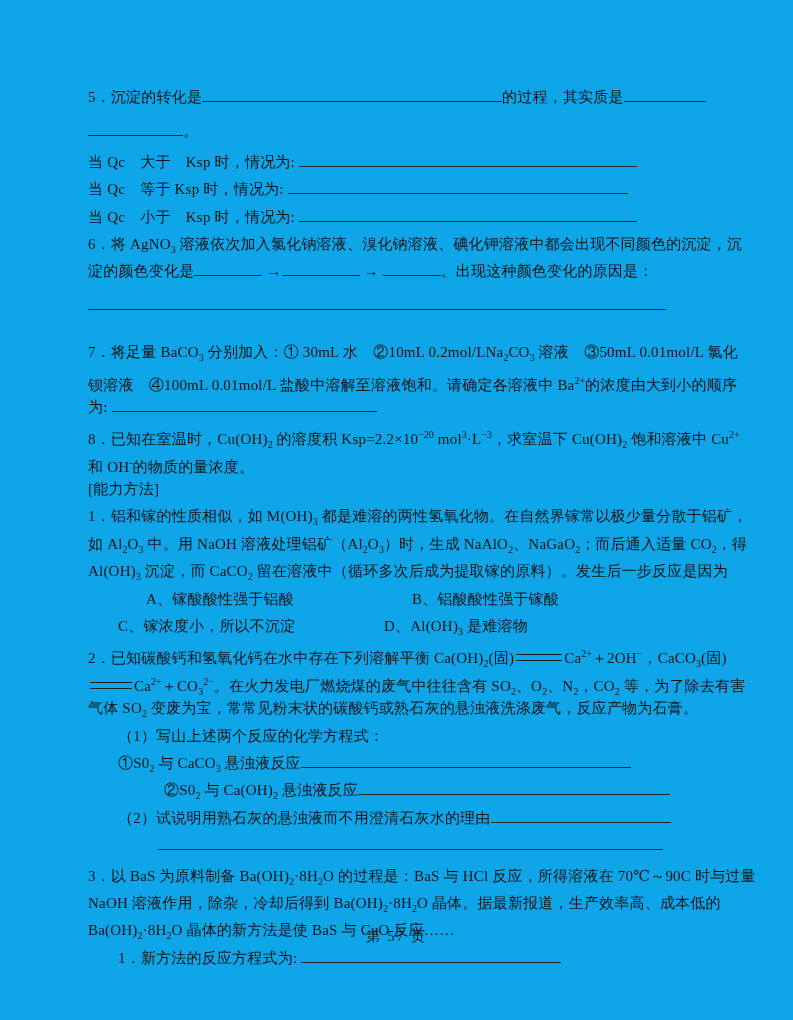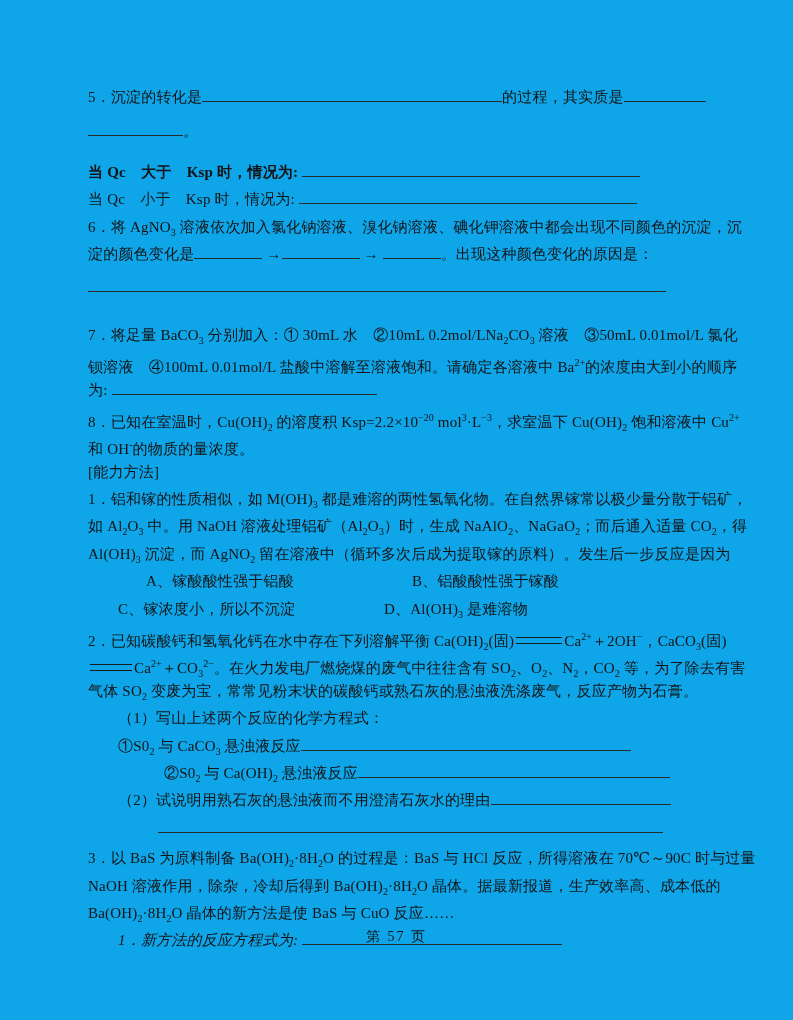--- a/index.html
+++ b/index.html
@@ -53,43 +53,44 @@
     letter-spacing:2px;
   }
 </style>
 </head>
 <body>
 
 <div class="page">
   <div class="doc-body">
       <div class="line"><span>5．沉淀的转化是</span><span class="blank" style="width: 300px;"></span><span>的过程，其实质是</span><span class="blank" style="width: 82px;"></span></div>
       <div class="line" style="margin-top: 7px;"><span class="blank" style="width: 95px;"></span><span>。</span></div>
-      <div class="line" style="margin-top: 13px; font-weight: bold;"><span>当 Qc　大于　Ksp 时，情况为: </span><span class="blank" style="width: 338px;"></span></div>
+      <div class="line" style="margin-top: 3px;"><span>当 Qc　大于　Ksp 时，情况为: </span><span class="blank" style="width: 338px;"></span></div>
+      <div class="line"><span>当 Qc　等于 Ksp 时，情况为: </span><span class="blank" style="width: 340px;"></span></div>
       <div class="line"><span>当 Qc　小于　Ksp 时，情况为: </span><span class="blank" style="width: 338px;"></span></div>
       <div class="line"><span>6．将 AgNO</span><sub>3</sub><span> 溶液依次加入氯化钠溶液、溴化钠溶液、碘化钾溶液中都会出现不同颜色的沉淀，沉</span></div>
       <div class="line"><span>淀的颜色变化是</span><span class="blank" style="width: 68px;"></span><span> →</span><span class="blank" style="width: 78px;"></span><span> → </span><span class="blank" style="width: 58px;"></span><span>。出现这种颜色变化的原因是：</span></div>
       <div class="line" style="margin-top: 6px;"><span class="blank" style="width: 578px;"></span></div>
       <div class="line" style="margin-top: 20px;"><span>7．将足量 BaCO</span><sub>3</sub><span> 分别加入：① 30mL 水　②10mL 0.2mol/LNa</span><sub>2</sub><span>CO</span><sub>3</sub><span> 溶液　③50mL 0.01mol/L 氯化</span></div>
       <div class="line"><span>钡溶液　④100mL 0.01mol/L 盐酸中溶解至溶液饱和。请确定各溶液中 Ba</span><sup>2+</sup><span>的浓度由大到小的顺序</span></div>
       <div class="line"><span>为: </span><span class="blank" style="width: 265px;"></span></div>
       <div class="line"><span>8．已知在室温时，Cu(OH)</span><sub>2</sub><span> 的溶度积 Ksp=2.2×10</span><sup>−20</sup><span> mol</span><sup>3</sup><span>·L</span><sup>−3</sup><span>，求室温下 Cu(OH)</span><sub>2</sub><span> 饱和溶液中 Cu</span><sup>2+</sup></div>
       <div class="line"><span>和 OH</span><sup>-</sup><span>的物质的量浓度。</span></div>
       <div class="line"><span>[能力方法]</span></div>
       <div class="line"><span>1．铝和镓的性质相似，如 M(OH)</span><sub>3</sub><span> 都是难溶的两性氢氧化物。在自然界镓常以极少量分散于铝矿，</span></div>
       <div class="line"><span>如 Al</span><sub>2</sub><span>O</span><sub>3</sub><span> 中。用 NaOH 溶液处理铝矿（Al</span><sub>2</sub><span>O</span><sub>3</sub><span>）时，生成 NaAlO</span><sub>2</sub><span>、NaGaO</span><sub>2</sub><span>；而后通入适量 CO</span><sub>2</sub><span>，得</span></div>
-      <div class="line"><span>Al(OH)</span><sub>3</sub><span> 沉淀，而 AgNO</span><sub>2</sub><span> 留在溶液中（循环多次后成为提取镓的原料）。发生后一步反应是因为</span></div>
+      <div class="line"><span>Al(OH)</span><sub>3</sub><span> 沉淀，而 CaCO</span><sub>2</sub><span> 留在溶液中（循环多次后成为提取镓的原料）。发生后一步反应是因为</span></div>
       <div class="line" style="padding-left: 30px;"><span style="display: inline-block; width: 266px; margin-left: 28px;">A、镓酸酸性强于铝酸</span><span>B、铝酸酸性强于镓酸</span></div>
       <div class="line" style="padding-left: 30px;"><span style="display: inline-block; width: 266px;">C、镓浓度小，所以不沉淀</span><span>D、Al(OH)</span><sub>3</sub><span> 是难溶物</span></div>
       <div class="line"><span>2．已知碳酸钙和氢氧化钙在水中存在下列溶解平衡 Ca(OH)</span><sub>2</sub><span>(固)</span><span class="equil" style="width: 46px;"><i></i><i></i></span><span>Ca</span><sup>2+</sup><span>＋2OH</span><sup>−</sup><span>，CaCO</span><sub>3</sub><span>(固)</span></div>
       <div class="line"><span class="equil" style="width: 42px;"><i></i><i></i></span><span>Ca</span><sup>2+</sup><span>＋CO</span><sub>3</sub><sup>2−</sup><span>。在火力发电厂燃烧煤的废气中往往含有 SO</span><sub>2</sub><span>、O</span><sub>2</sub><span>、N</span><sub>2</sub><span>，CO</span><sub>2</sub><span> 等，为了除去有害</span></div>
       <div class="line"><span>气体 SO</span><sub>2</sub><span> 变废为宝，常常见粉末状的碳酸钙或熟石灰的悬浊液洗涤废气，反应产物为石膏。</span></div>
       <div class="line" style="padding-left: 30px;"><span>（1）写山上述两个反应的化学方程式：</span></div>
       <div class="line" style="padding-left: 30px;"><span>①S0</span><sub>2</sub><span> 与 CaCO</span><sub>3</sub><span> 悬浊液反应</span><span class="blank" style="width: 330px;"></span></div>
       <div class="line" style="padding-left: 30px; text-align: center;"><span>②S0</span><sub>2</sub><span> 与 Ca(OH)</span><sub>2</sub><span> 悬浊液反应</span><span class="blank" style="width: 312px;"></span></div>
       <div class="line" style="padding-left: 30px;"><span>（2）试说明用熟石灰的悬浊液而不用澄清石灰水的理由</span><span class="blank" style="width: 180px;"></span></div>
       <div class="line" style="padding-left: 70px;"><span class="blank" style="width: 505px;"></span></div>
       <div class="line" style="margin-top: 3px;"><span>3．以 BaS 为原料制备 Ba(OH)</span><sub>2</sub><span>·8H</span><sub>2</sub><span>O 的过程是：BaS 与 HCl 反应，所得溶液在 70℃～90C 时与过量</span></div>
       <div class="line"><span>NaOH 溶液作用，除杂，冷却后得到 Ba(OH)</span><sub>2</sub><span>·8H</span><sub>2</sub><span>O 晶体。据最新报道，生产效率高、成本低的</span></div>
       <div class="line"><span>Ba(OH)</span><sub>2</sub><span>·8H</span><sub>2</sub><span>O 晶体的新方法是使 BaS 与 CuO 反应……</span></div>
-      <div class="line" style="padding-left: 30px; font-style: italic;"><span>1．新方法的反应方程式为: </span><span class="blank" style="width: 260px;"></span></div>
+      <div class="line" style="padding-left: 30px;"><span>1．新方法的反应方程式为: </span><span class="blank" style="width: 260px;"></span></div>
     </div>
   <div class="footer">第 57 页</div>
 </div>
 
 </body></html>

